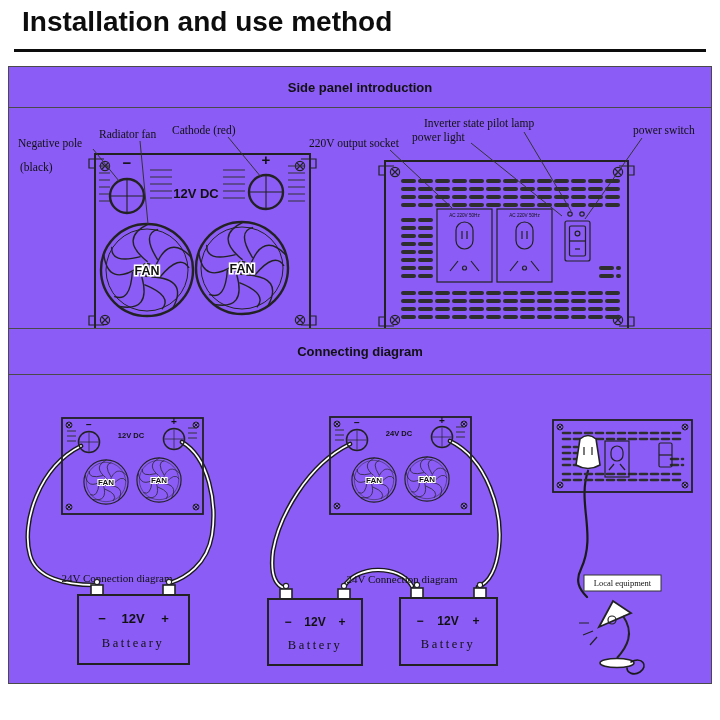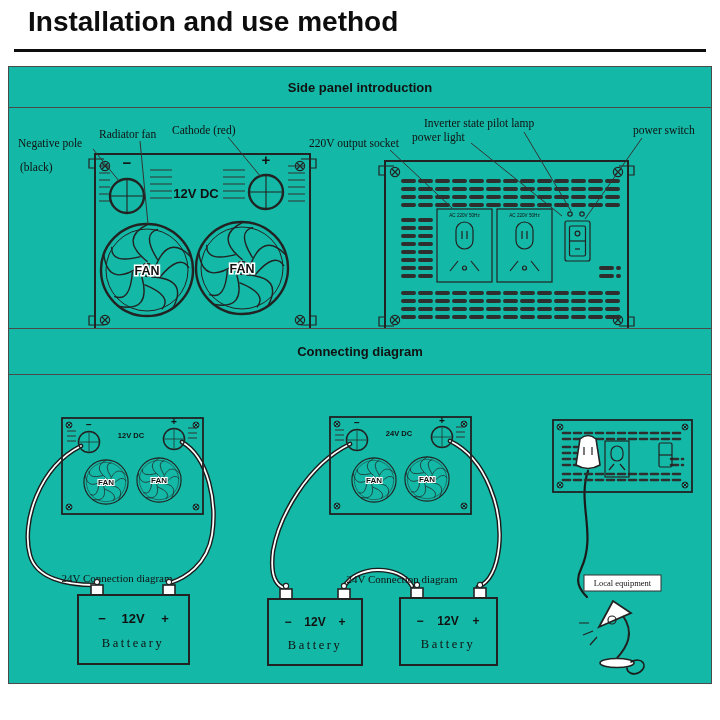--- a/index.html
+++ b/index.html
@@ -1,20 +1,20 @@
 <!DOCTYPE html>
 <html><head>
 <meta charset="utf-8">
 <style>
   *{margin:0;padding:0;box-sizing:border-box}
   html,body{width:720px;height:720px}
   body{background:#fff;font-family:"Liberation Sans",sans-serif;position:relative;overflow:hidden;color:#111}
-  .page-title{position:absolute;left:28px;top:6px;font-size:28px;font-weight:bold;color:#0d0d0d}
+  .page-title{position:absolute;left:22px;top:6px;font-size:28px;font-weight:bold;color:#0d0d0d}
   .title-rule{position:absolute;left:14px;top:49px;width:692px;height:3px;background:#0d0d0d}
-  .panel-box{position:absolute;left:8px;width:704px;border:1.5px solid #4a4a4a;background:#14b8a6}
+  .panel-box{position:absolute;left:8px;width:704px;border:1.5px solid #4a4a4a;background:#8b5cf6}
   #boxA{top:66px;height:278px}
   #boxB{top:328px;height:356px}
   .section-header{border-bottom:1.5px solid #4a4a4a;display:flex;align-items:center;justify-content:center;font-weight:bold;font-size:13px;color:#111}
   #boxA .section-header{height:41px}
   #boxB .section-header{height:46px}
   svg{display:block}
   svg text{fill:#111}
   .draw{fill:none;stroke:#222;stroke-width:2}
   .drawS{fill:none;stroke:#222;stroke-width:1.8}
   .thin{fill:none;stroke:#222;stroke-width:1.2}

